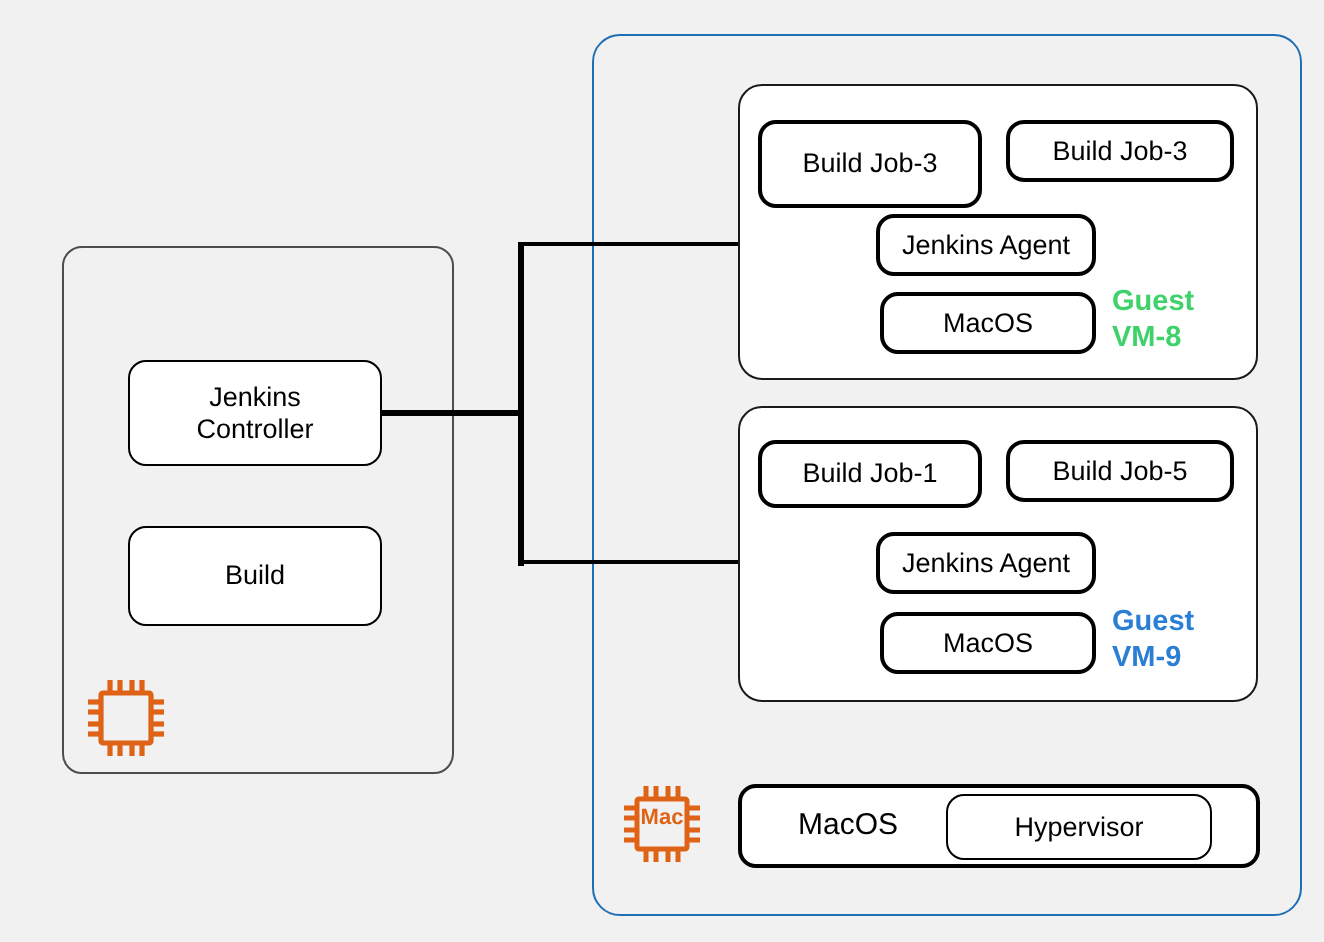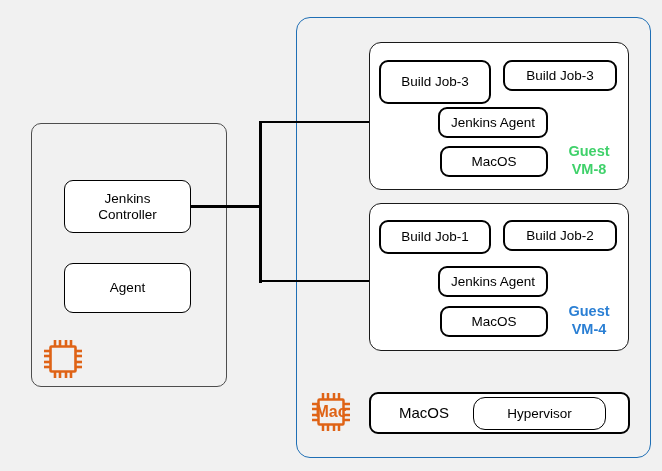--- a/index.html
+++ b/index.html
@@ -68,21 +68,21 @@
   .node.thin {
     border-width: 1.4px;
   }
 
   
   .vm-label {
     position: absolute;
     font-size: 14.5px;
     font-weight: bold;
     line-height: 1.22;
-    text-align: center;
+    text-align: left;
   }
 
   
   .line {
     position: absolute;
     background: #000000;
   }
   .line-h { height: 3px; }
   .line-h.thin { height: 2.4px; }
   .line-v { width: 3px; }
@@ -118,21 +118,21 @@
   <div class="host-container" style="left:296px; top:17px; width:355px; height:441px;"></div>
 
   <div class="panel-outline" style="left:31px; top:123px; width:196px; height:264px;"></div>
 
   <div class="box node thin" style="left:64px; top:180px; width:127px; height:53px; flex-direction:column;">
     <span>Jenkins</span>
     <span>Controller</span>
   </div>
 
   <div class="box node thin" style="left:64px; top:263px; width:127px; height:50px;">
-    <span>Agent</span>
+    <span>Build</span>
   </div>
 
   <div class="chip" style="left:40px; top:336px; width:46px; height:46px;">
     <svg width="46" height="46" viewBox="0 0 46 46">
       <g stroke="#df6316" stroke-width="2.6" fill="none" stroke-linecap="butt">
         <rect x="10.5" y="10.5" width="25" height="25" rx="1"></rect>
         <line x1="15" y1="4" x2="15" y2="10"></line>
         <line x1="20" y1="4" x2="20" y2="10"></line>
         <line x1="26" y1="4" x2="26" y2="10"></line>
         <line x1="31" y1="4" x2="31" y2="10"></line>
@@ -180,31 +180,31 @@
     <div>Guest</div>
     <div>VM-8</div>
   </div>
 
   <div class="vm-card" style="left:369px; top:203px; width:260px; height:148px;"></div>
 
   <div class="box node thick" style="left:379px; top:220px; width:112px; height:34px;">
     <span>Build Job-1</span>
   </div>
   <div class="box node thick" style="left:503px; top:220px; width:114px; height:31px;">
-    <span>Build Job-2</span>
+    <span>Build Job-5</span>
   </div>
   <div class="box node thick" style="left:438px; top:266px; width:110px; height:31px;">
     <span>Jenkins Agent</span>
   </div>
   <div class="box node thick" style="left:440px; top:306px; width:108px; height:31px;">
     <span>MacOS</span>
   </div>
   <div class="vm-label" style="left:556px; top:303px; width:66px; color:#2a7fd4;">
     <div>Guest</div>
-    <div>VM-4</div>
+    <div>VM-9</div>
   </div>
 
   <div class="chip" style="left:309px; top:387px; width:44px; height:50px;">
     <svg width="44" height="50" viewBox="0 0 44 50">
       <g stroke="#df6316" stroke-width="2.5" fill="none">
         <rect x="9.5" y="12.5" width="25" height="25" rx="1"></rect>
         <line x1="14" y1="6" x2="14" y2="12"></line>
         <line x1="19" y1="6" x2="19" y2="12"></line>
         <line x1="25" y1="6" x2="25" y2="12"></line>
         <line x1="30" y1="6" x2="30" y2="12"></line>
@@ -215,23 +215,23 @@
         <line x1="3" y1="17" x2="9" y2="17"></line>
         <line x1="3" y1="22" x2="9" y2="22"></line>
         <line x1="3" y1="28" x2="9" y2="28"></line>
         <line x1="3" y1="33" x2="9" y2="33"></line>
         <line x1="35" y1="17" x2="41" y2="17"></line>
         <line x1="35" y1="22" x2="41" y2="22"></line>
         <line x1="35" y1="28" x2="41" y2="28"></line>
         <line x1="35" y1="33" x2="41" y2="33"></line>
       </g>
     </svg>
-    <div class="chip-text" style="top:16px; font-size:16px;">Mac</div>
+    <div class="chip-text" style="top:16px; font-size:11px;">Mac</div>
   </div>
 
   <div class="box node thick" style="left:369px; top:392px; width:261px; height:42px; justify-content:flex-start; padding-left:28px;">
     <span style="font-size:15px;">MacOS</span>
   </div>
-  <div class="box node thin" style="left:473px; top:397px; width:133px; height:33px;border-radius:12px;">
+  <div class="box node thin" style="left:473px; top:397px; width:133px; height:33px;">
     <span>Hypervisor</span>
   </div>
 
 </div>
 
 </body></html>

